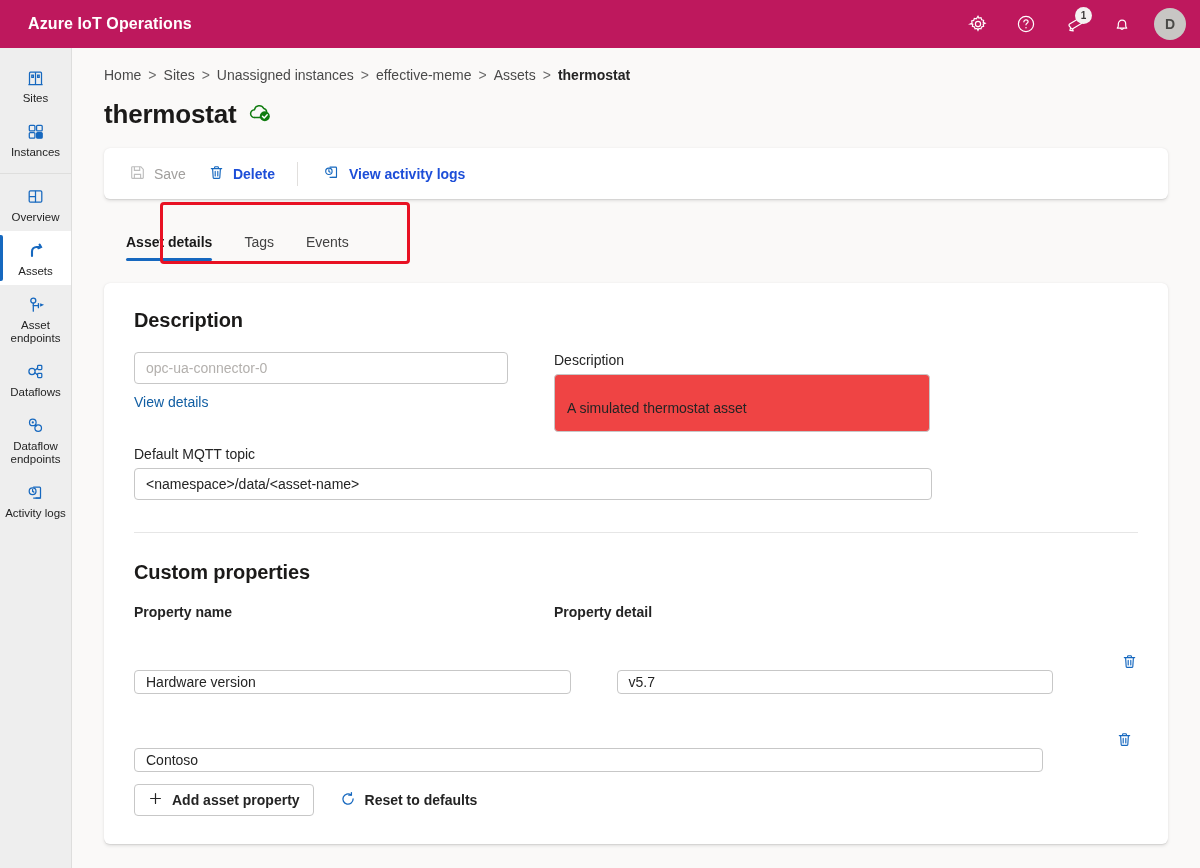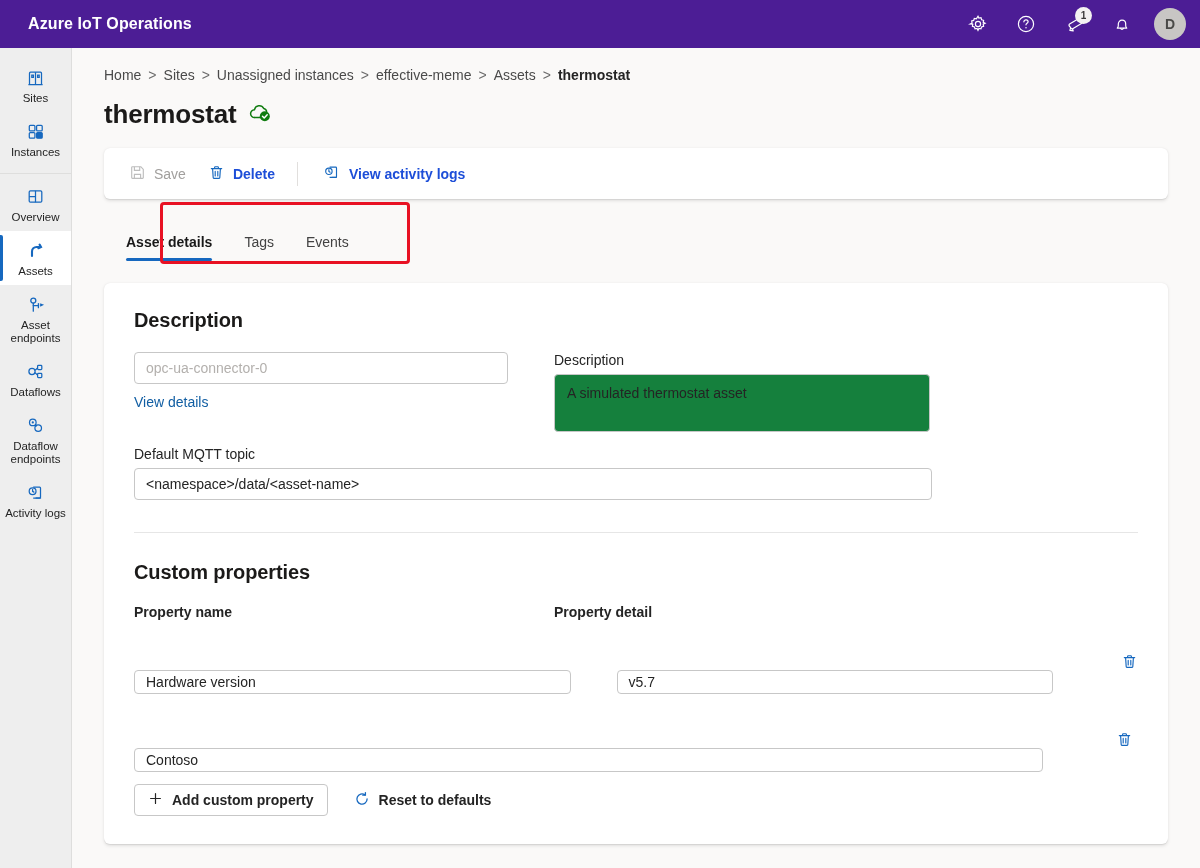--- a/index.html
+++ b/index.html
@@ -7,21 +7,21 @@
     width: 1200px; height: 868px;
     font-family: "Liberation Sans", sans-serif;
     background: #faf9f8;
     overflow: hidden;
   }
   .app { position: relative; width: 1200px; height: 868px; display: flex; flex-direction: column; }
 
   
   .topbar {
     height: 48px; min-height: 48px;
-    background: #4c1d95;
+    background: #be185d;
     display: flex; align-items: center;
     padding: 0 14px 0 28px;
     color: #fff;
     position: relative; z-index: 30;
   }
   .brand {
     font-size: 16px; font-weight: bold; letter-spacing: .1px;
     color: #ffffff;
   }
   .topbar-spacer { flex: 1; }
@@ -177,21 +177,21 @@
     font-size: 14px; color: #242424;
     padding: 0 11px;
     display: flex; align-items: center;
     font-family: "Liberation Sans", sans-serif;
   }
   .tbox.muted { color: #b3b0ad; }
   .tbox.wide { width: 798px; }
   .textarea {
     width: 100%; height: 58px;
     border: 1px solid #c7c7c7; border-radius: 4px;
-    background: #15803d; padding: 9px 12px;
+    background: #ef4444; padding: 24px 12px;
     font-size: 14px; color: #242424; line-height: 18px;
   }
   .link {
     font-size: 14px; color: #115ea3; cursor: pointer;
     display: inline-block; margin-top: 10px;
   }
 
   .hr { height: 1px; background: #e6e6e6; margin: 32px 0 28px 0; }
 
   .prop-head {
@@ -502,21 +502,21 @@
           </div>
         </div>
 
         <div class="prop-actions">
           <div class="btn-outline">
             <span>
               <svg width="15" height="15" viewBox="0 0 15 15" fill="none" stroke="#242424" stroke-width="1.2" stroke-linecap="round">
                 <path d="M7.5 2.6v9.8M2.6 7.5h9.8"></path>
               </svg>
             </span>
-            <span>Add custom property</span>
+            <span>Add asset property</span>
           </div>
 
           <div class="btn-plain">
             <span>
               <svg width="16" height="16" viewBox="0 0 16 16" fill="none" stroke="#1668bf" stroke-width="1.3" stroke-linecap="round">
                 <path d="M13.1 8A5.1 5.1 0 1 1 11 3.9"></path>
                 <path d="M11.4 1.6v2.6H8.8"></path>
               </svg>
             </span>
             <span>Reset to defaults</span>

